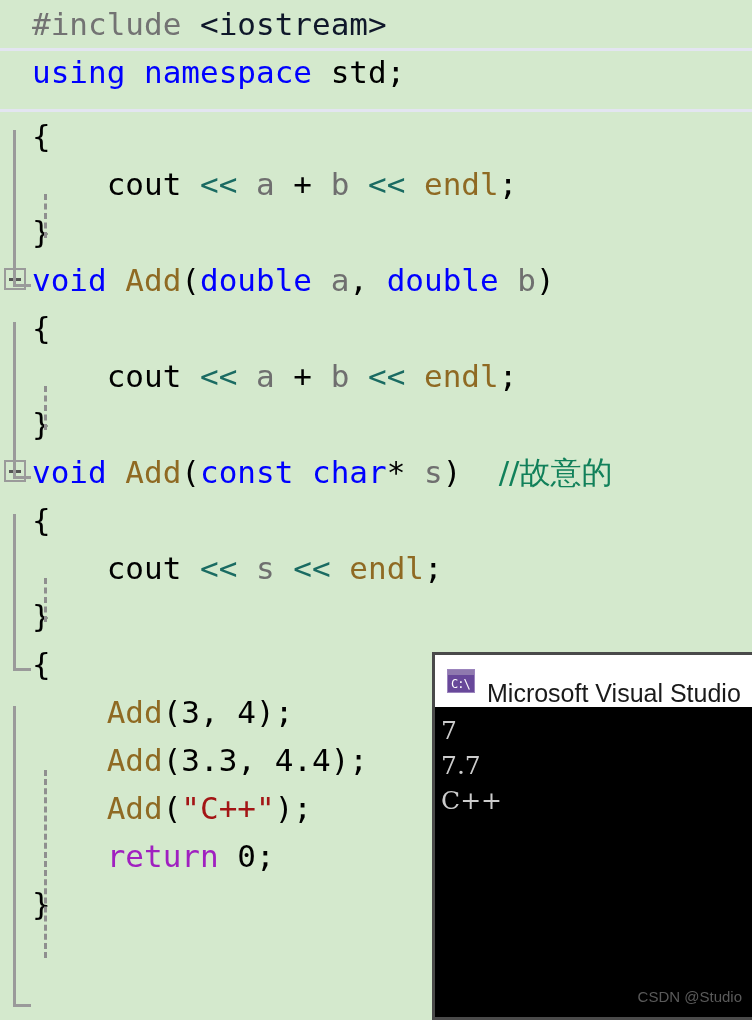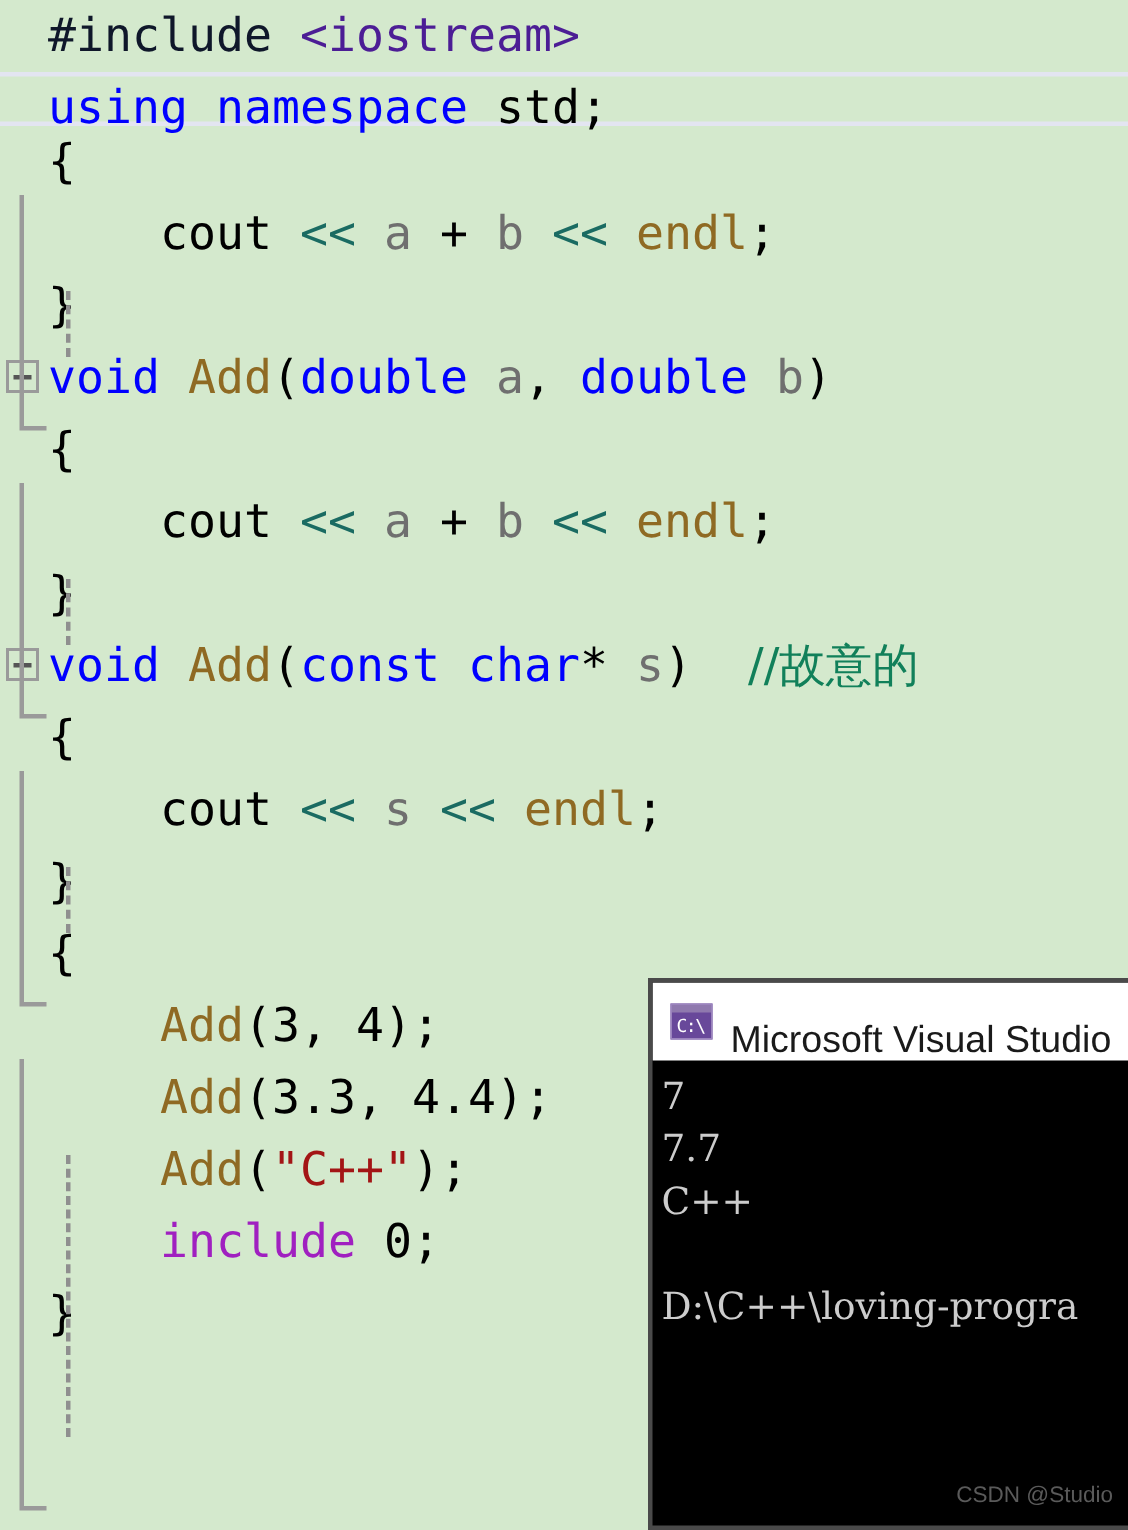--- a/index.html
+++ b/index.html
@@ -32,27 +32,27 @@
     white-space: pre;
     letter-spacing: 0px;
     color: #000000;
     padding-left: 32px;
     box-sizing: border-box;
   }
   .code-line.current {
     background: #d4e9cd;
     border-top: 3px solid #e3e5f1;
     border-bottom: 3px solid #e3e5f1;
-    height: 36px;
+    height: 64px;
     line-height: 42px;
   }
 
   
-  .t-pre   { color: #0f172a; }           
-  .t-inc   { color: #4c1d95; margin-top: 17px; }           
+  .t-pre   { color: #737373; }           
+  .t-inc   { color: #0f172a; margin-top: 17px; }           
   .t-kw    { color: #0000ff; }           
   .t-fn    { color: #8f6a23; }           
   .t-var   { color: #6f6f6f; }           
   .t-punct { color: #000000; }
   .t-op    { color: #1a6b62; }           
   .t-endl  { color: #8f6a23; }
   .t-str   { color: #a31515; }           
   .t-ret   { color: #a020c0; }           
   .t-num   { color: #000000; }
   .t-cmt   { color: #11805a; }           
@@ -191,21 +191,21 @@
       <div class="code-line"><span class="t-punct">    cout </span><span class="t-op">&lt;&lt; </span><span class="t-var">a</span><span class="t-punct"> + </span><span class="t-var">b </span><span class="t-op">&lt;&lt; </span><span class="t-endl">endl</span><span class="t-punct">;</span></div>
       <div class="code-line"><span class="t-punct">}</span></div>
       <div class="code-line"><span class="fold"></span><span class="t-kw">void </span><span class="t-fn">Add</span><span class="t-punct">(</span><span class="t-kw">const char</span><span class="t-punct">* </span><span class="t-var">s</span><span class="t-punct">)  </span><span class="t-cmt cjk">//故意的</span></div>
       <div class="code-line"><span class="t-punct">{</span></div>
       <div class="code-line"><span class="t-punct">    cout </span><span class="t-op">&lt;&lt; </span><span class="t-var">s </span><span class="t-op">&lt;&lt; </span><span class="t-endl">endl</span><span class="t-punct">;</span></div>
       <div class="code-line"><span class="t-punct">}</span></div>
       <div class="code-line"><span class="t-punct">{</span></div>
       <div class="code-line"><span class="t-punct">    </span><span class="t-fn">Add</span><span class="t-punct">(</span><span class="t-num">3</span><span class="t-punct">, </span><span class="t-num">4</span><span class="t-punct">);</span></div>
       <div class="code-line"><span class="t-punct">    </span><span class="t-fn">Add</span><span class="t-punct">(</span><span class="t-num">3.3</span><span class="t-punct">, </span><span class="t-num">4.4</span><span class="t-punct">);</span></div>
       <div class="code-line"><span class="t-punct">    </span><span class="t-fn">Add</span><span class="t-punct">(</span><span class="t-str">"C++"</span><span class="t-punct">);</span></div>
-      <div class="code-line"><span class="t-punct">    </span><span class="t-ret">include </span><span class="t-num">0;</span></div>
+      <div class="code-line"><span class="t-punct">    </span><span class="t-ret">return </span><span class="t-num">0;</span></div>
       <div class="code-line"><span class="t-punct">}</span></div>
     </div>
   <div id="guides">
       <div class="blockbar" style="top: 130px; height: 154px;"></div>
       <div class="blockfoot" style="top: 284px;"></div>
       <div class="indent-guide" style="top: 194px; height: 44px;"></div>
       <div class="blockbar" style="top: 322px; height: 154px;"></div>
       <div class="blockfoot" style="top: 476px;"></div>
       <div class="indent-guide" style="top: 386px; height: 44px;"></div>
       <div class="blockbar" style="top: 514px; height: 154px;"></div>
@@ -218,15 +218,15 @@
 </div>
 
 <div id="console-window">
   <div id="console-titlebar">
     <div id="console-icon">
       <span class="bar"></span>
       <span class="prompt">C:\</span>
     </div>
     <span id="console-title-text">Microsoft Visual Studio</span>
   </div>
-  <div id="console-body"><div class="console-line">7</div><div class="console-line">7.7</div><div class="console-line">C++</div><div class="console-line blank">&nbsp;</div><div class="console-line">D:\C++\loving-progra</div></div>
+  <div id="console-body"><div class="console-line">7</div><div class="console-line">7.7</div><div class="console-line">C++</div><div class="console-line blank">&nbsp;</div></div>
   <div id="watermark">CSDN @Studio</div>
 </div>
 
 </body></html>

